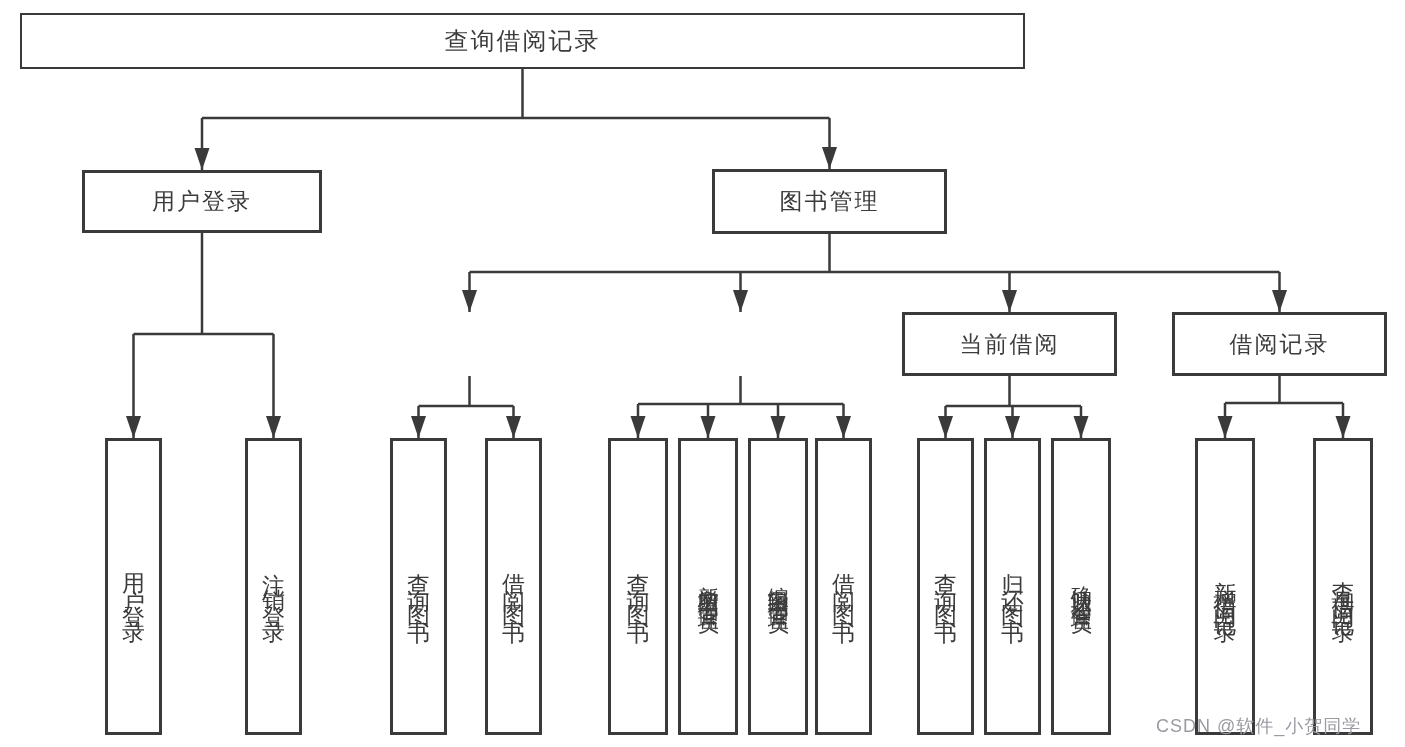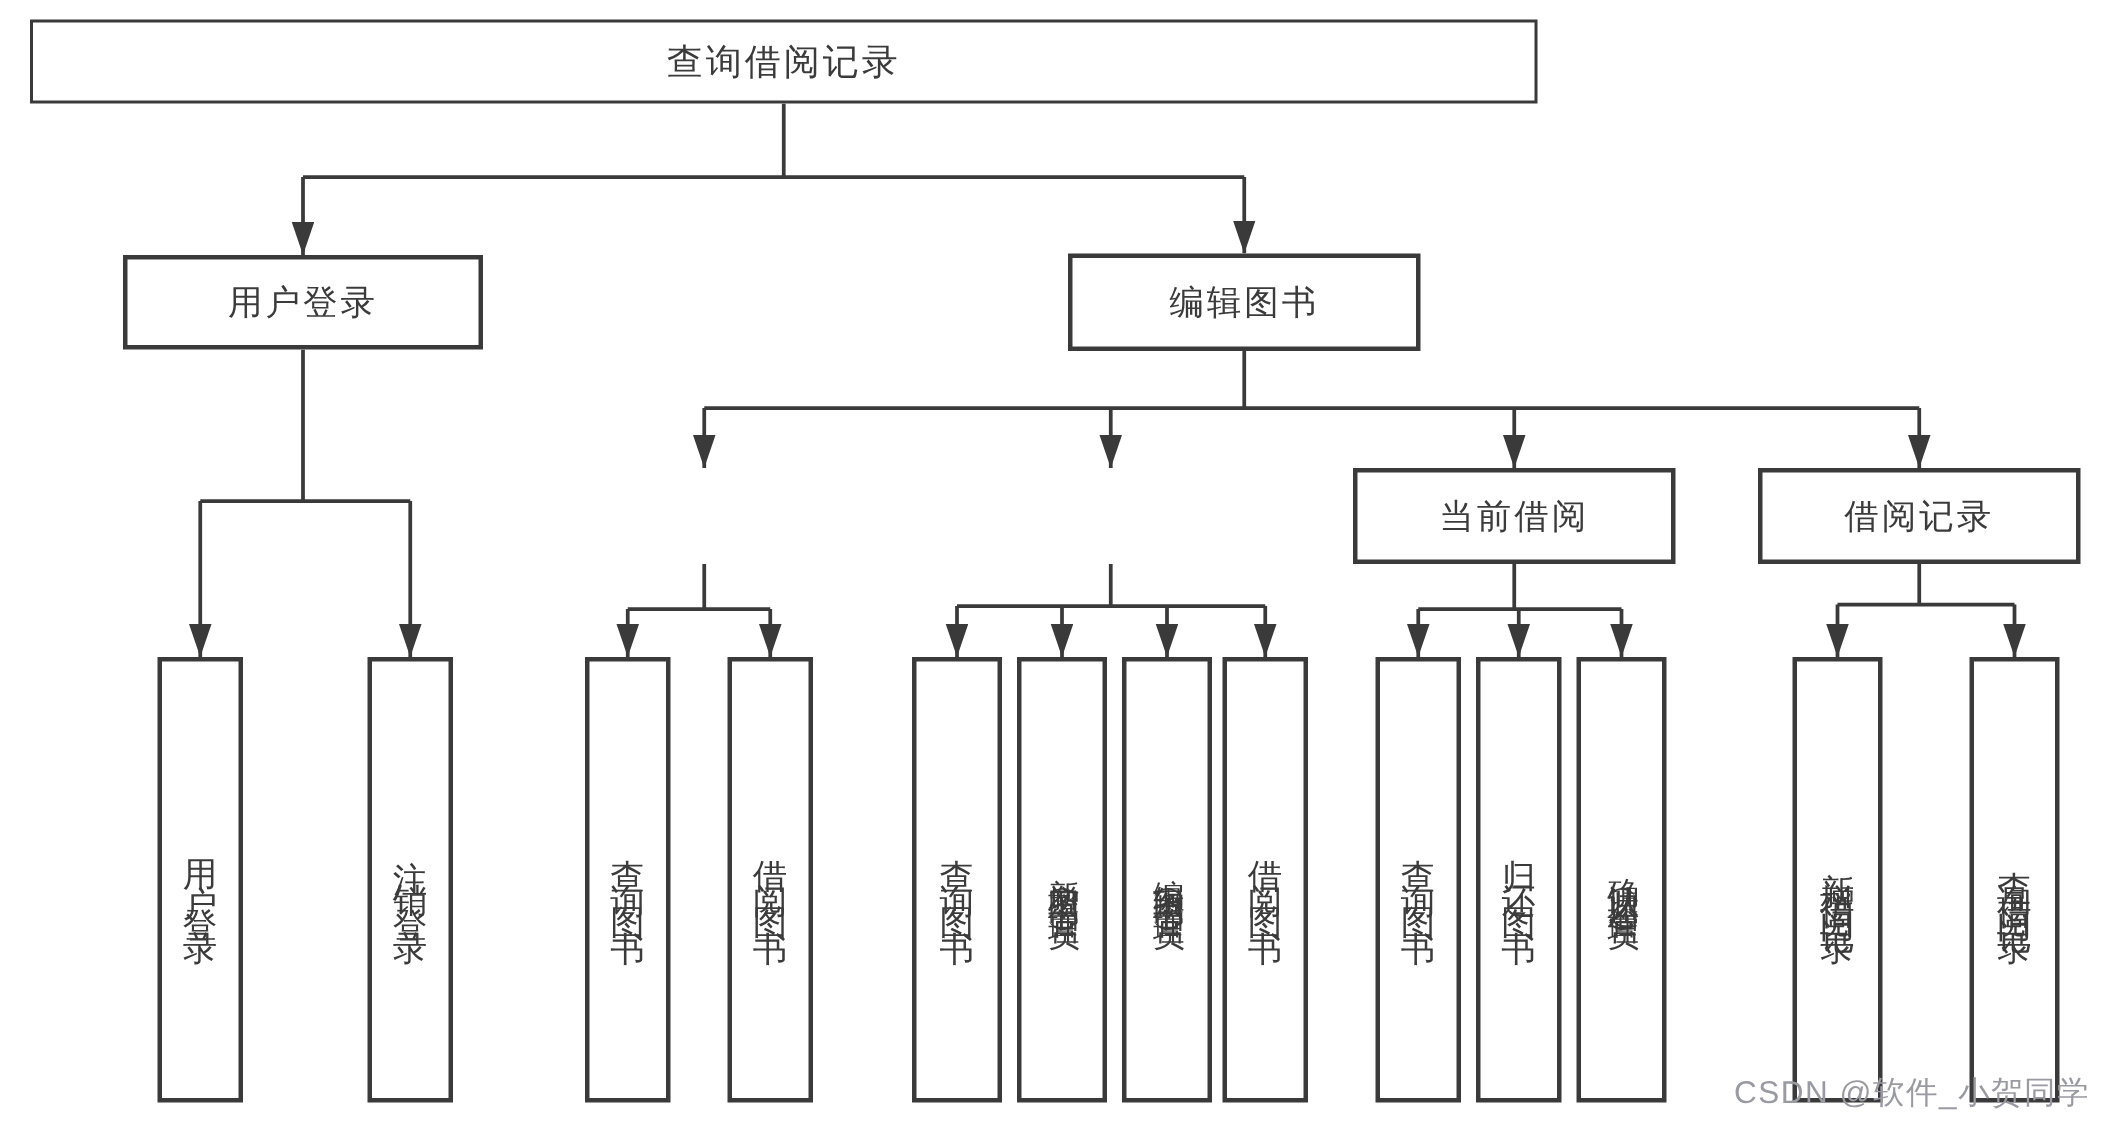--- a/index.html
+++ b/index.html
@@ -41,21 +41,21 @@
     font-size: 23px;
     line-height: 1.25;
   }
   .vnode.mid span { letter-spacing: 8px; }
   .vnode.long span { letter-spacing: 4px; font-size: 21px; }
   #watermark {
     position: absolute;
     left: 1156px;
     top: 714px;
     z-index: 2;
-    font-size: 21px;
+    font-size: 18px;
     color: #9a9aa2;
     letter-spacing: 1px;
     white-space: nowrap;
     text-align: center;
   }
 </style>
 </head>
 <body>
 
 <div id="canvas">
@@ -111,21 +111,21 @@
   </svg>
 
   <div class="node root" style="left:20px; top:13px; width:1005px; height:56px; border-width:2px;">
     <span>查询借阅记录</span>
   </div>
 
   <div class="node" style="left:82px; top:170px; width:240px; height:63px;">
     <span>用户登录</span>
   </div>
   <div class="node" style="left:712px; top:169px; width:235px; height:65px;">
-    <span>编辑图书</span>
+    <span>图书管理</span>
   </div>
 
   <div class="node" style="left:902px; top:312px; width:215px; height:64px;">
     <span>当前借阅</span>
   </div>
   <div class="node" style="left:1172px; top:312px; width:215px; height:64px;">
     <span>借阅记录</span>
   </div>
 
   <div class="node vnode" style="left:105px; top:438px; width:57px; height:297px;">

